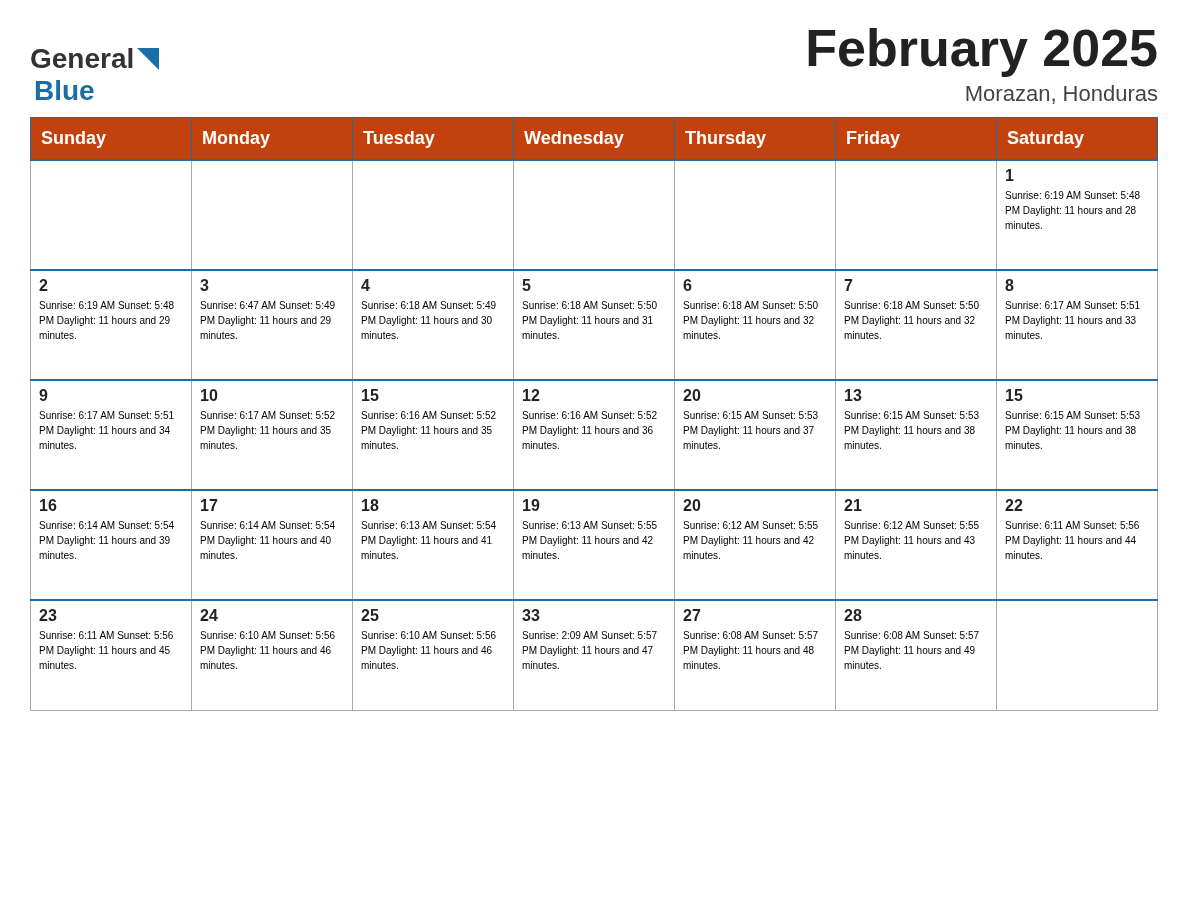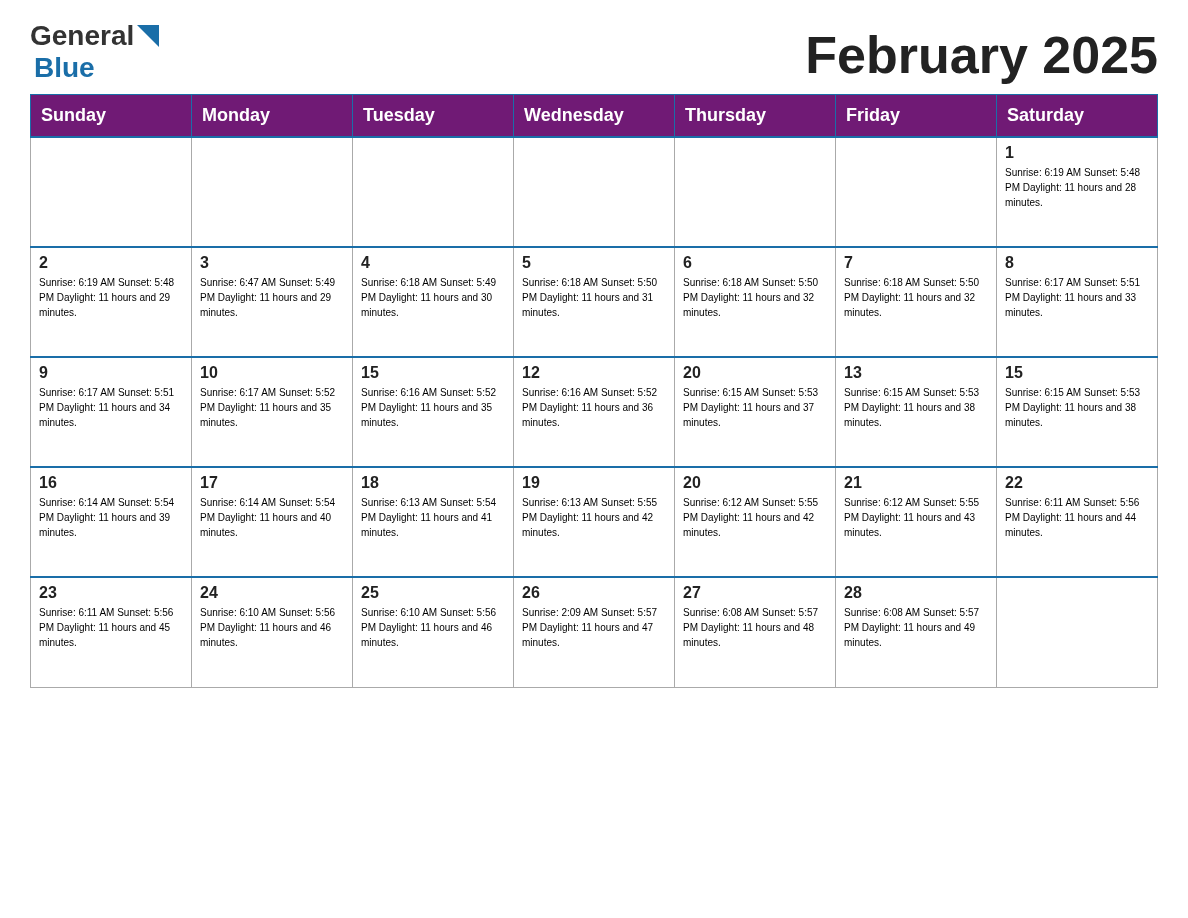--- a/index.html
+++ b/index.html
@@ -41,21 +41,21 @@
       font-weight: normal;
       color: #444;
       margin-top: 4px;
     }
     .calendar {
       width: 100%;
       border-collapse: collapse;
       margin-top: 10px;
     }
     .calendar th {
-      background-color: #701a75;
+      background-color: #c2410c;
       color: #fff;
       font-size: 18px;
       font-weight: bold;
       padding: 10px 10px;
       text-align: left;
       border: 1px solid #1a6ea8;
     }
     .calendar td {
       vertical-align: top;
       border: 1px solid #aaa;
@@ -112,20 +112,21 @@
           <polygon points="0,0 22,0 22,22" fill="#1a6ea8"></polygon>
         </svg>
       </div>
     </div>
     <div>
       <span class="logo-blue">Blue</span>
     </div>
   </div>
   <div class="title-block">
     <h1>February 2025</h1>
+    <h2>Morazan, Honduras</h2>
   </div>
 </div>
 
 <table class="calendar">
   <thead>
     <tr>
     <th>Sunday</th>
         <th>Monday</th>
         <th>Tuesday</th>
         <th>Wednesday</th>
@@ -319,21 +320,21 @@
 and 46 minutes.</div>
         </td>
         <td>
           <span class="day-number">25</span>
           <div class="day-info">Sunrise: 6:10 AM
 Sunset: 5:56 PM
 Daylight: 11 hours
 and 46 minutes.</div>
         </td>
         <td>
-          <span class="day-number">26</span>
+          <span class="day-number">33</span>
           <div class="day-info">Sunrise: 2:09 AM
 Sunset: 5:57 PM
 Daylight: 11 hours
 and 47 minutes.</div>
         </td>
         <td>
           <span class="day-number">27</span>
           <div class="day-info">Sunrise: 6:08 AM
 Sunset: 5:57 PM
 Daylight: 11 hours

